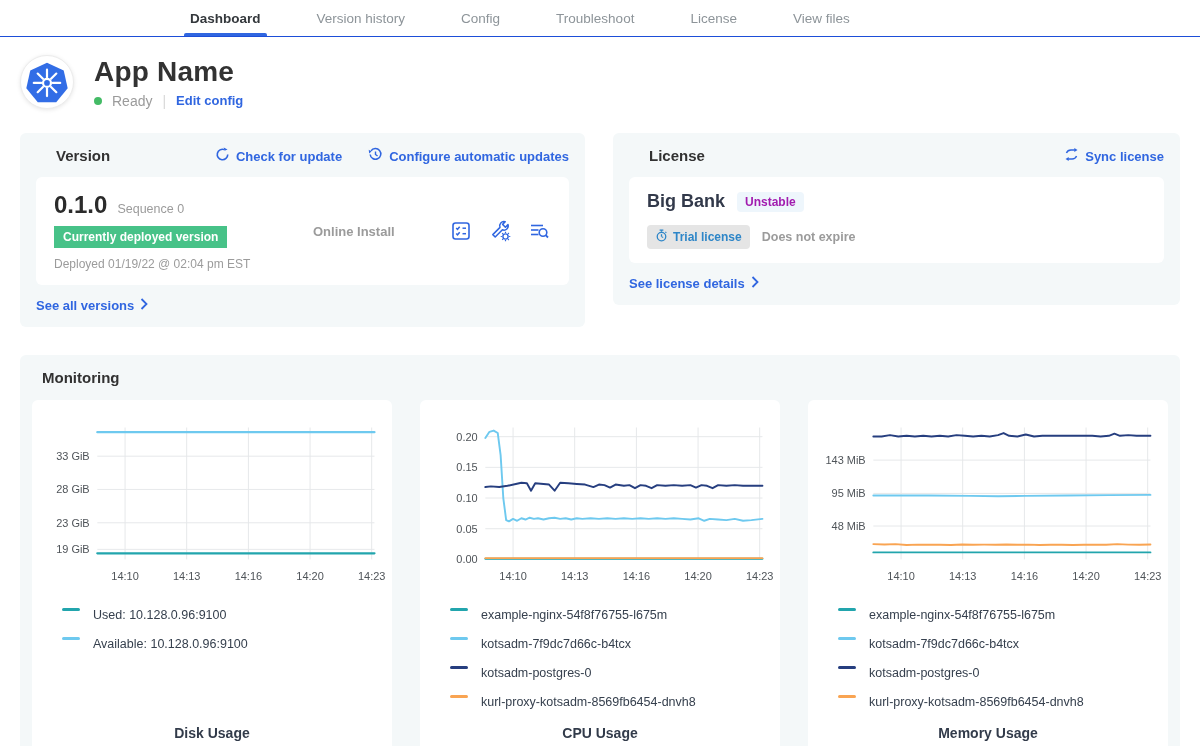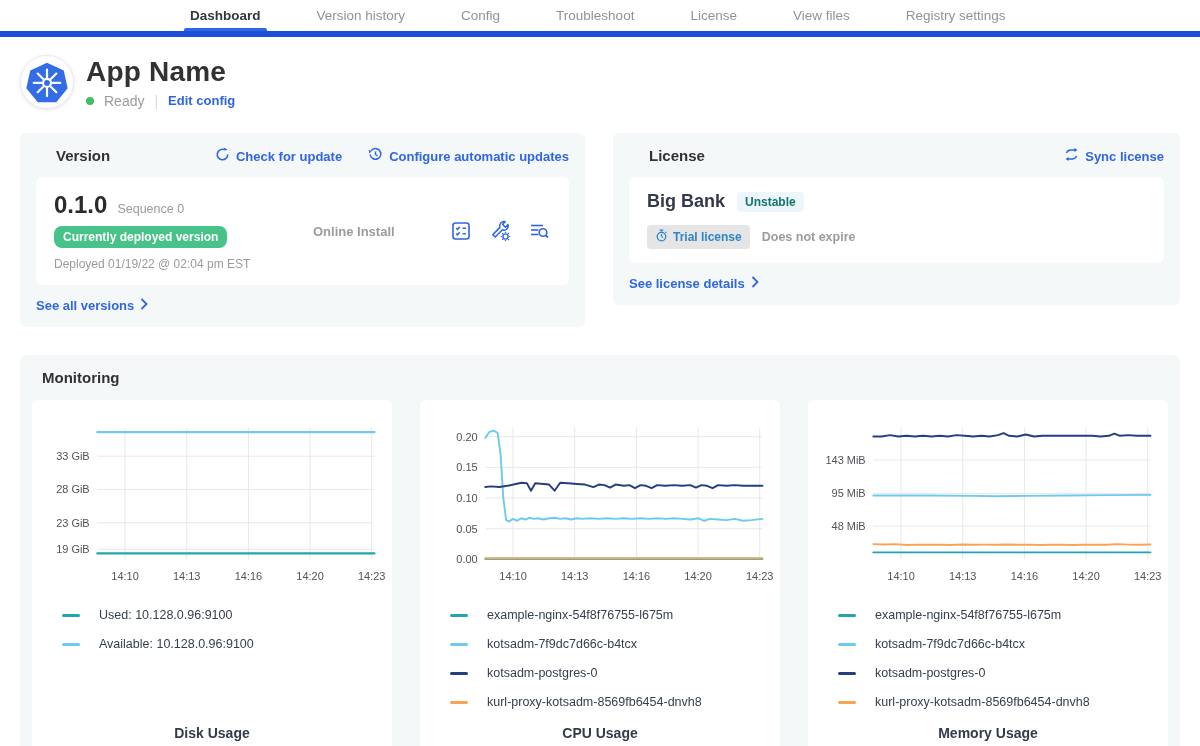--- a/index.html
+++ b/index.html
@@ -5,34 +5,34 @@
   * { box-sizing: border-box; margin: 0; padding: 0; }
   html,body { background:#fff; }
   body {
     width:1200px; height:746px; overflow:hidden;
     font-family:"Liberation Sans","DejaVu Sans",sans-serif;
     color:#323232; font-size:13px;
   }
   
   .topnav {
     height:37px; display:flex; align-items:stretch; gap:56px;
-    padding-left:190px; border-bottom:6px solid #1d4ed8; background:#fff;
+    padding-left:190px; border-bottom:1px solid #1d4ed8; background:#fff;
   }
   .tab {
     display:flex; align-items:center; position:relative;
     font-size:13.5px; color:#8d9499; cursor:pointer; white-space:nowrap;
   }
   .tab.active { color:#34383c; font-weight:600; }
   .tab.active::after {
     content:""; position:absolute; left:-6px; right:-6px; bottom:0; height:3px;
     background:#3066e0; border-radius:2px 2px 0 0;
   }
   
   .page { padding:0 20px; }
-  .app-header { display:flex; align-items:center; gap:12px; margin-top:18px; }
+  .app-header { display:flex; align-items:center; gap:20px; margin-top:18px; }
   .app-logo {
     width:54px; height:54px; border-radius:50%; background:#fff;
     border:1px solid #ececec; box-shadow:0 1px 4px rgba(0,0,0,.10);
     display:flex; align-items:center; justify-content:center;
   }
   .app-logo svg { width:44px; height:44px; }
   .app-title { font-size:28px; font-weight:700; color:#323232; letter-spacing:.2px; }
   .app-sub { display:flex; align-items:center; gap:10px; margin-top:5px; }
   .status-dot { width:8px; height:8px; border-radius:50%; background:#44bb66; display:inline-block; }
   .status-text { color:#9b9b9b; font-size:14px; }
@@ -48,34 +48,34 @@
   .inner-card { background:#fff; border-radius:6px; margin-top:12px; padding:14px 18px; }
   
   .version-panel { width:565px; }
   .version-card { display:flex; align-items:stretch; }
   .version-left { min-width:225px; }
   .version-row1 { display:flex; align-items:baseline; gap:10px; }
   .version-number { font-size:24px; font-weight:700; color:#2b2b2b; }
   .sequence { font-size:12.5px; color:#9b9b9b; }
   .deployed-badge {
     display:inline-block; margin-top:7px; background:#47c288; color:#fff;
-    font-size:12px; font-weight:700; padding:4px 9px; border-radius:8px;
+    font-size:12px; font-weight:700; padding:4px 9px; border-radius:0;
   }
   .deployed-at { margin-top:9px; font-size:12px; color:#9b9b9b; font-weight:400; }
   .install-type { align-self:center; margin-left:34px; color:#9b9b9b; font-weight:700; font-size:13px; }
   .version-icons { margin-left:auto; align-self:center; display:flex; align-items:center; gap:15px; color:#3066e0; }
   .icon-btn { width:24px; height:24px; cursor:pointer; display:flex; align-items:center; justify-content:center; }
   .icon-btn svg { width:22px; height:22px; }
   .see-link { margin-top:13px; }
   
   .license-panel { width:567px; }
   .license-row1 { display:flex; align-items:center; gap:12px; }
   .customer-name { font-size:18px; font-weight:700; color:#32394a; }
   .channel-badge {
-    background:#eef6fc; color:#0f766e; font-size:12px; font-weight:600;
+    background:#eef6fc; color:#a21caf; font-size:12px; font-weight:600;
     padding:3px 8px; border-radius:4px;
   }
   .license-row2 { display:flex; align-items:center; gap:12px; margin-top:13px; }
   .trial-badge {
     background:#e5e5e5; color:#2e86c8; font-size:12px; font-weight:700;
     padding:4px 8px; border-radius:4px; display:inline-flex; align-items:center; gap:5px;
   }
   .expiry { color:#9b9b9b; font-size:12.5px; font-weight:600; }
   
   .monitoring { margin-top:28px; padding:14px 12px 20px; }
@@ -84,35 +84,34 @@
   .chart-card {
     background:#fff; border-radius:6px; width:360px; min-height:343px;
     padding:14px 8px 14px; display:flex; flex-direction:column;
   }
   .chart-svg { width:100%; height:178px; overflow:visible; display:block; }
   .chart-svg .grid { stroke:#e5e7e9; stroke-width:1; }
   .chart-svg text { font-family:"Liberation Sans","DejaVu Sans",sans-serif; font-size:11.5px; fill:#4f5459; }
   .chart-svg .xlab { text-anchor:middle; }
   .chart-svg .ylab { text-anchor:end; }
   .legend { margin-top:16px; padding-left:22px; display:flex; flex-direction:column; gap:15px; }
-  .legend-item { display:flex; align-items:center; gap:19px; font-size:12.5px; color:#36404e; }
+  .legend-item { display:flex; gap:13px; font-size:12.5px; color:#36404e; }
   .swatch { width:18px; height:3px; border-radius:2px; flex:0 0 auto; }
   .chart-title { margin-top:auto; text-align:center; font-weight:700; font-size:14px; color:#323b4a; padding-top:16px; }
 </style>
 </head>
 <body>
 
 <nav class="topnav">
   <div class="tab active">Dashboard</div>
   <div class="tab">Version history</div>
   <div class="tab">Config</div>
   <div class="tab">Troubleshoot</div>
   <div class="tab">License</div>
   <div class="tab">View files</div>
-  <div class="tab">Registry settings</div>
 </nav>
 
 <div class="page">
 
   <div class="app-header">
     <div class="app-logo">
       <svg viewBox="0 0 100 100">
         <polygon points="50,6 88,24 97,64 71,96 29,96 3,64 12,24" fill="#326de6"></polygon>
         <circle cx="50" cy="52" r="9" fill="none" stroke="#fff" stroke-width="5"></circle>
         <g stroke="#fff" stroke-width="5" stroke-linecap="round">

